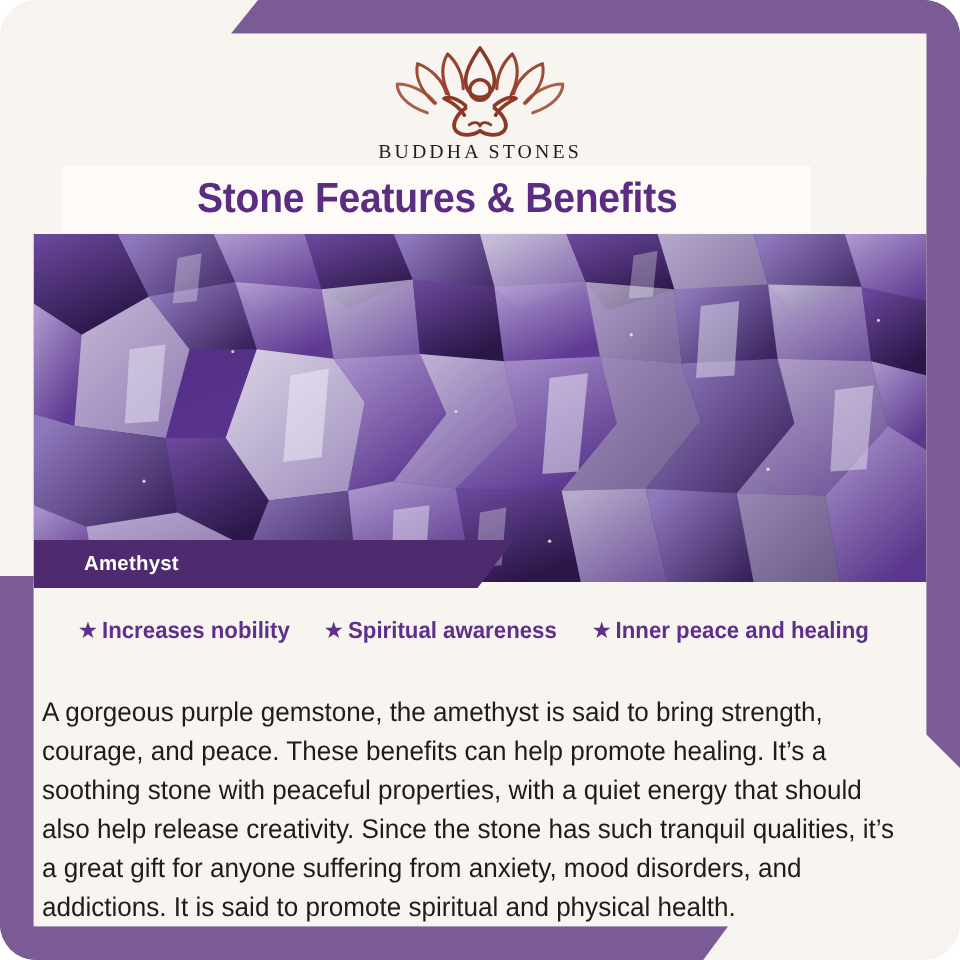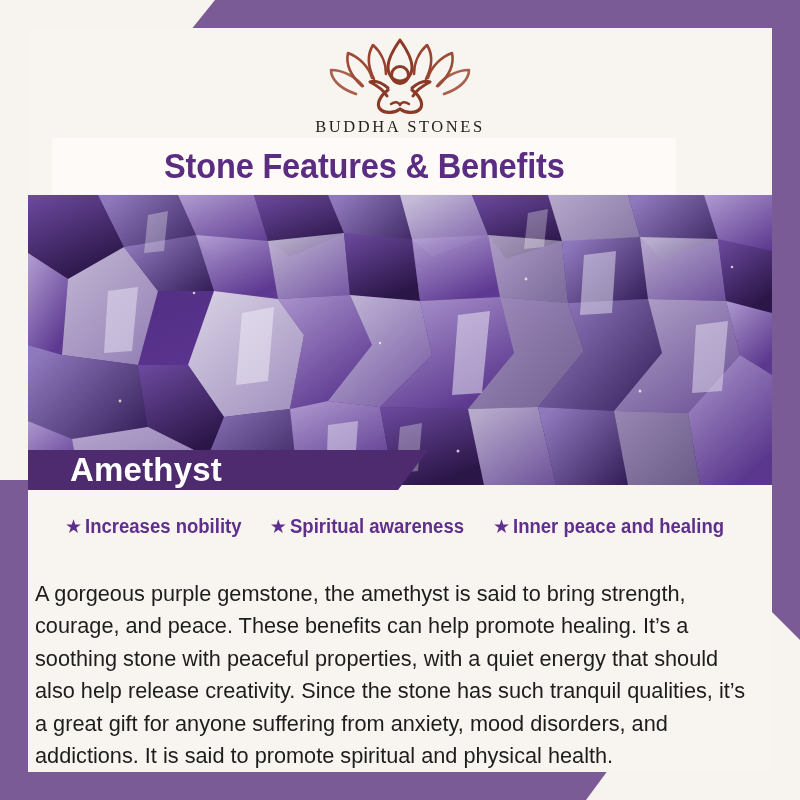--- a/index.html
+++ b/index.html
@@ -13,20 +13,21 @@
     font-family: "Liberation Sans", sans-serif;
     overflow: hidden;
   }
 
   #poster {
     position: relative;
     width: 800px;
     height: 800px;
     background: #f7f3ef;
     overflow: hidden;
+    border-radius: 30px;
   }
 
   
   .frame-top {
     position: absolute;
     top: 0; left: 0;
     width: 800px; height: 46px;
     background: #7b5b96;
     clip-path: polygon(215px 0, 800px 0, 800px 46px, 178px 46px);
   }
@@ -132,21 +133,21 @@
     width: 400px;
     height: 40px;
     background: #4e2a6e;
     clip-path: polygon(0 0, 400px 0, 370px 40px, 0 40px);
     display: flex;
     align-items: center;
   }
   .name-text {
     font-family: "Liberation Sans Narrow", "Liberation Sans", sans-serif;
     font-weight: bold;
-    font-size: 33px;
+    font-size: 17px;
     color: #ffffff;
     margin-left: 42px;
     letter-spacing: 0.2px;
     white-space: nowrap;
   }
 
   
   .features {
     position: absolute;
     top: 487px;

